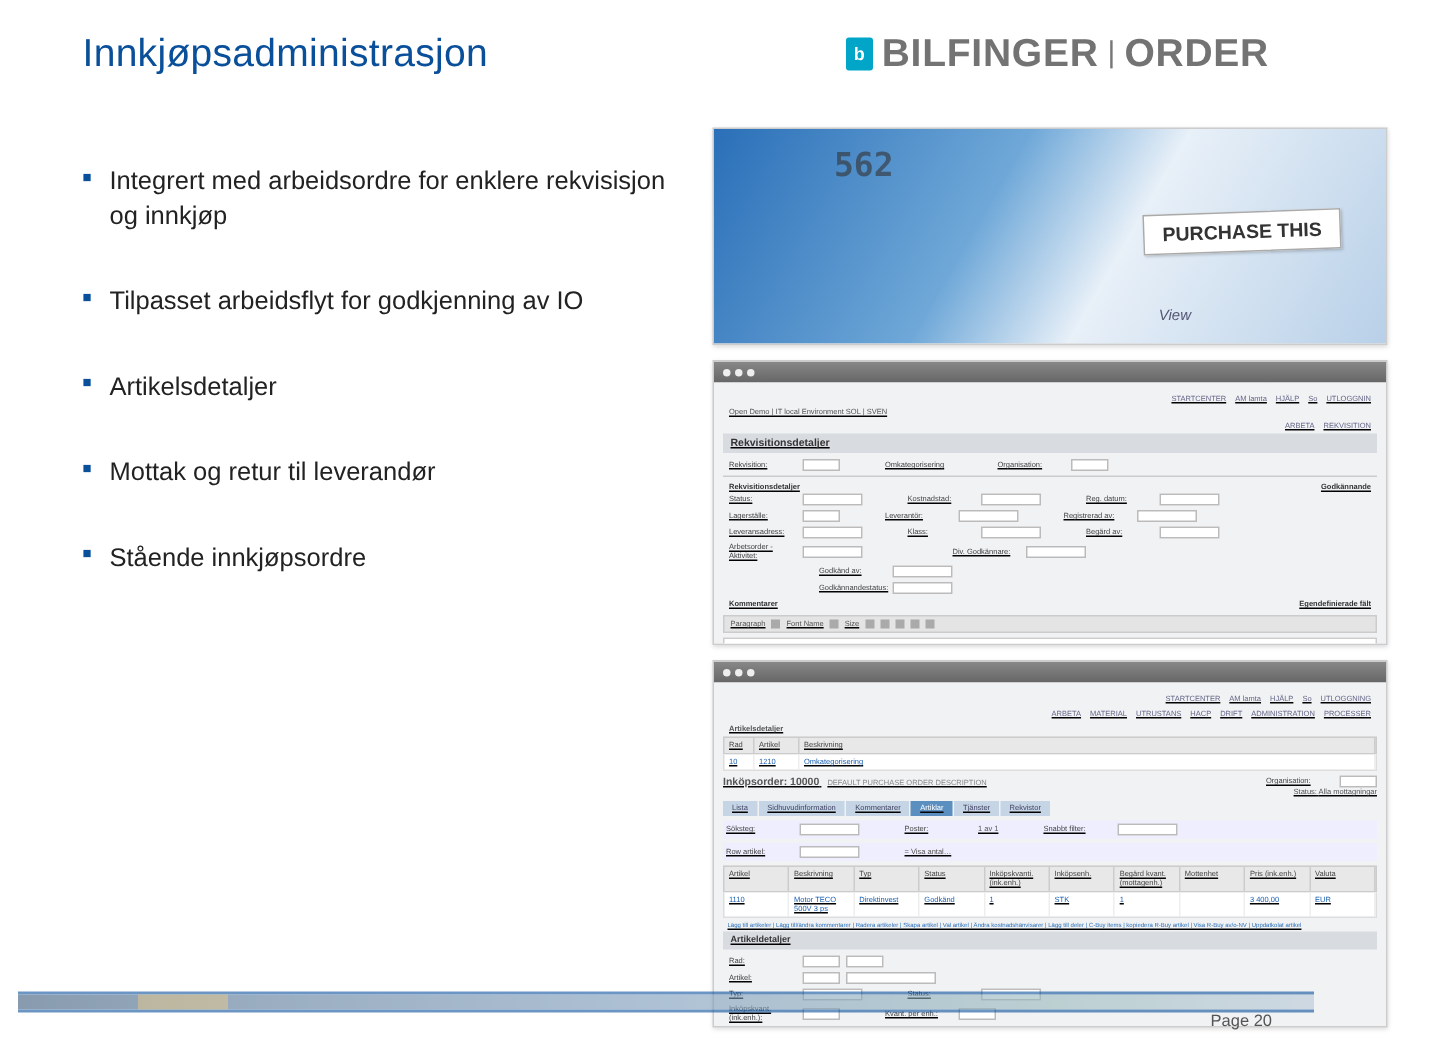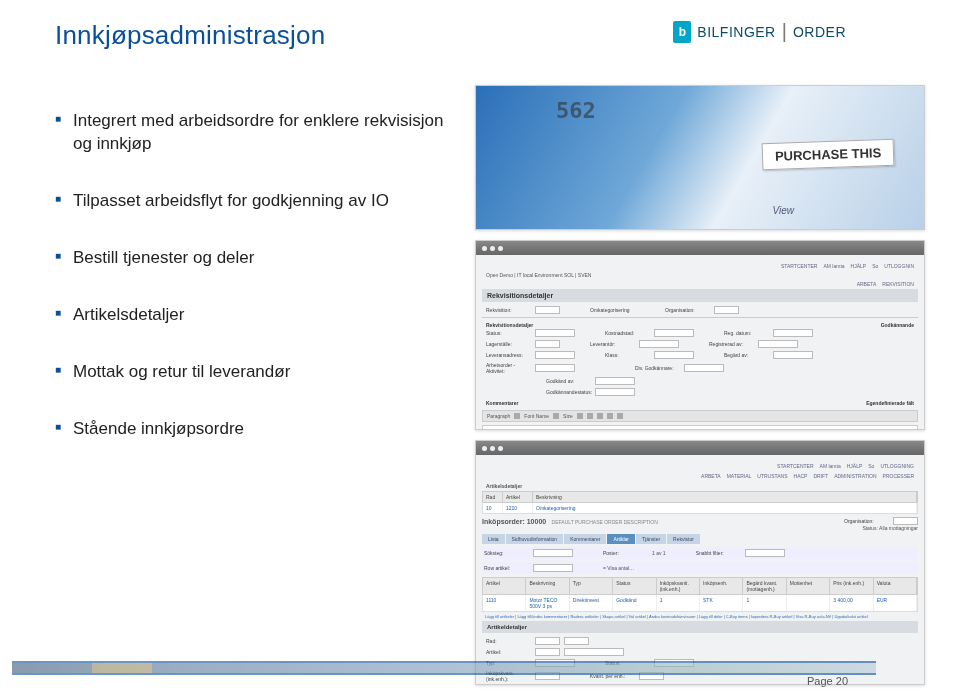--- a/index.html
+++ b/index.html
@@ -3,29 +3,29 @@
 <meta charset="utf-8">
 <style>
   * { box-sizing: border-box; margin: 0; padding: 0; }
   html, body { width: 960px; height: 693px; font-family: Arial, Helvetica, sans-serif; background: #fff; overflow: hidden; }
   .slide { position: relative; width: 876px; height: 693px; }
   .header { position: absolute; top: 20px; left: 55px; right: 30px; display: flex; justify-content: space-between; align-items: flex-start; }
   .title { color: #0a4f9a; font-size: 26px; font-weight: 400; letter-spacing: 0.2px; }
   .logo-block { text-align: right; }
   .logo-row { display: flex; align-items: center; gap: 6px; justify-content: flex-end; }
   .logo-mark { width: 18px; height: 22px; background: #00a5c8; border-radius: 2px; display: inline-flex; align-items: center; justify-content: center; color: #fff; font-size: 12px; font-weight: bold; }
-  .logo-text { font-size: 14px; font-weight: 400; letter-spacing: 0.5px; color: #0c4a6e; }
+  .logo-text { font-size: 26px; font-weight: 700; letter-spacing: 0.5px; color: #737373; }
   .logo-divider { color: #777; font-size: 20px; }
   .logo-sub { font-size: 12px; color: #555; margin-top: 2px; }
   .content { position: absolute; top: 110px; left: 55px; width: 400px; }
   .bullet-list { list-style: none; }
   .bullet-list li { position: relative; padding-left: 18px; font-size: 17px; color: #222; margin-bottom: 34px; line-height: 1.35; }
   .bullet-list li::before { content: "■"; position: absolute; left: 0; top: 2px; color: #0a4f9a; font-size: 10px; }
   .images-col { position: absolute; top: 85px; left: 475px; width: 450px; }
-  .img-placeholder { border: 1px solid #ccc; background: #f5f7f9; box-shadow: 0 1px 3px rgba(0,0,0,0.15); margin-bottom: 10px; position: relative; overflow: hidden; }
+  .img-placeholder { border: 1px solid #ccc; background: #f5f7f9; box-shadow: 0 1px 3px rgba(0,0,0,0.15); margin-bottom: 10px; position: relative; overflow: hidden; text-decoration: underline; }
   .img-keyboard { height: 145px; background: linear-gradient(120deg, #2a6fb8 0%, #6fa8d8 40%, #e8f0f8 60%, #b8d0e8 100%); }
   .img-keyboard .tag { position: absolute; right: 30px; top: 55px; background: #fff; color: #333; padding: 5px 12px; font-size: 13px; font-weight: bold; border: 1px solid #aaa; transform: rotate(-2deg); box-shadow: 1px 1px 2px rgba(0,0,0,0.2); }
   .img-keyboard .num { position: absolute; left: 80px; top: 12px; color: #333; font-size: 22px; font-weight: 700; opacity: 0.6; font-family: monospace; }
   .img-keyboard .view { position: absolute; right: 130px; bottom: 13px; color: #335; font-size: 10px; font-style: italic; opacity: 0.8; }
   .img-app { height: 190px; }
   .img-app2 { height: 245px; }
   .app-bar { height: 14px; background: linear-gradient(#888, #666); display:flex; align-items:center; padding: 0 6px; gap:3px;}
   .app-dot{width:5px;height:5px;border-radius:50%;background:#eee;}
   .app-body { background: #f0f2f4; height: calc(100% - 14px); padding: 6px; font-size: 5px; color: #555; }
   .app-section-title { background: #d8dce0; padding: 3px 5px; font-size: 7px; font-weight: bold; color: #333; margin-bottom: 4px; }
@@ -64,21 +64,20 @@
         <span class="logo-divider">|</span>
         <span class="logo-text">ORDER</span>
       </div>
     </div>
   </div>
 
   <div class="content">
     <ul class="bullet-list">
       <li>Integrert med arbeidsordre for enklere rekvisisjon og innkjøp</li>
       <li>Tilpasset arbeidsflyt for godkjenning av IO</li>
-      <li>Bestill tjenester og deler</li>
       <li>Artikelsdetaljer</li>
       <li>Mottak og retur til leverandør</li>
       <li>Stående innkjøpsordre</li>
     </ul>
   </div>
 
   <div class="images-col">
 
     <div class="img-placeholder img-keyboard">
       <div class="num">562</div>

